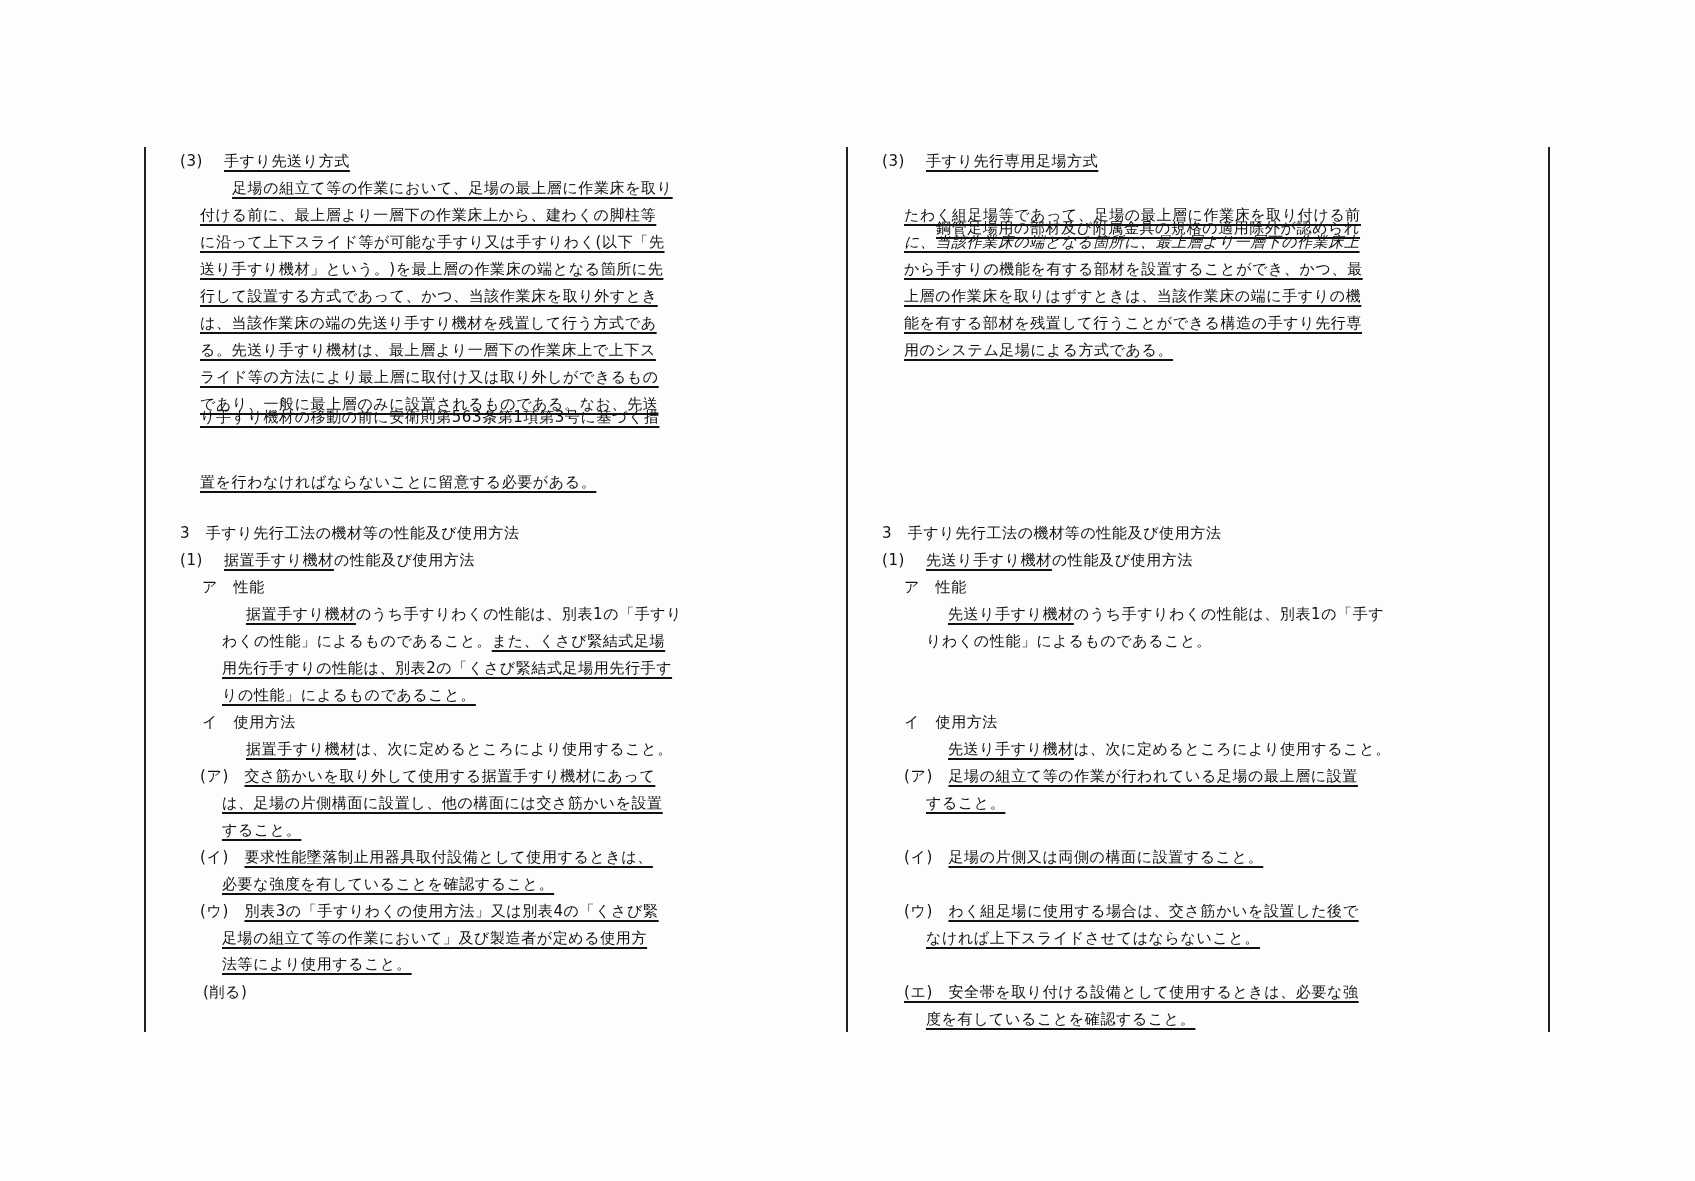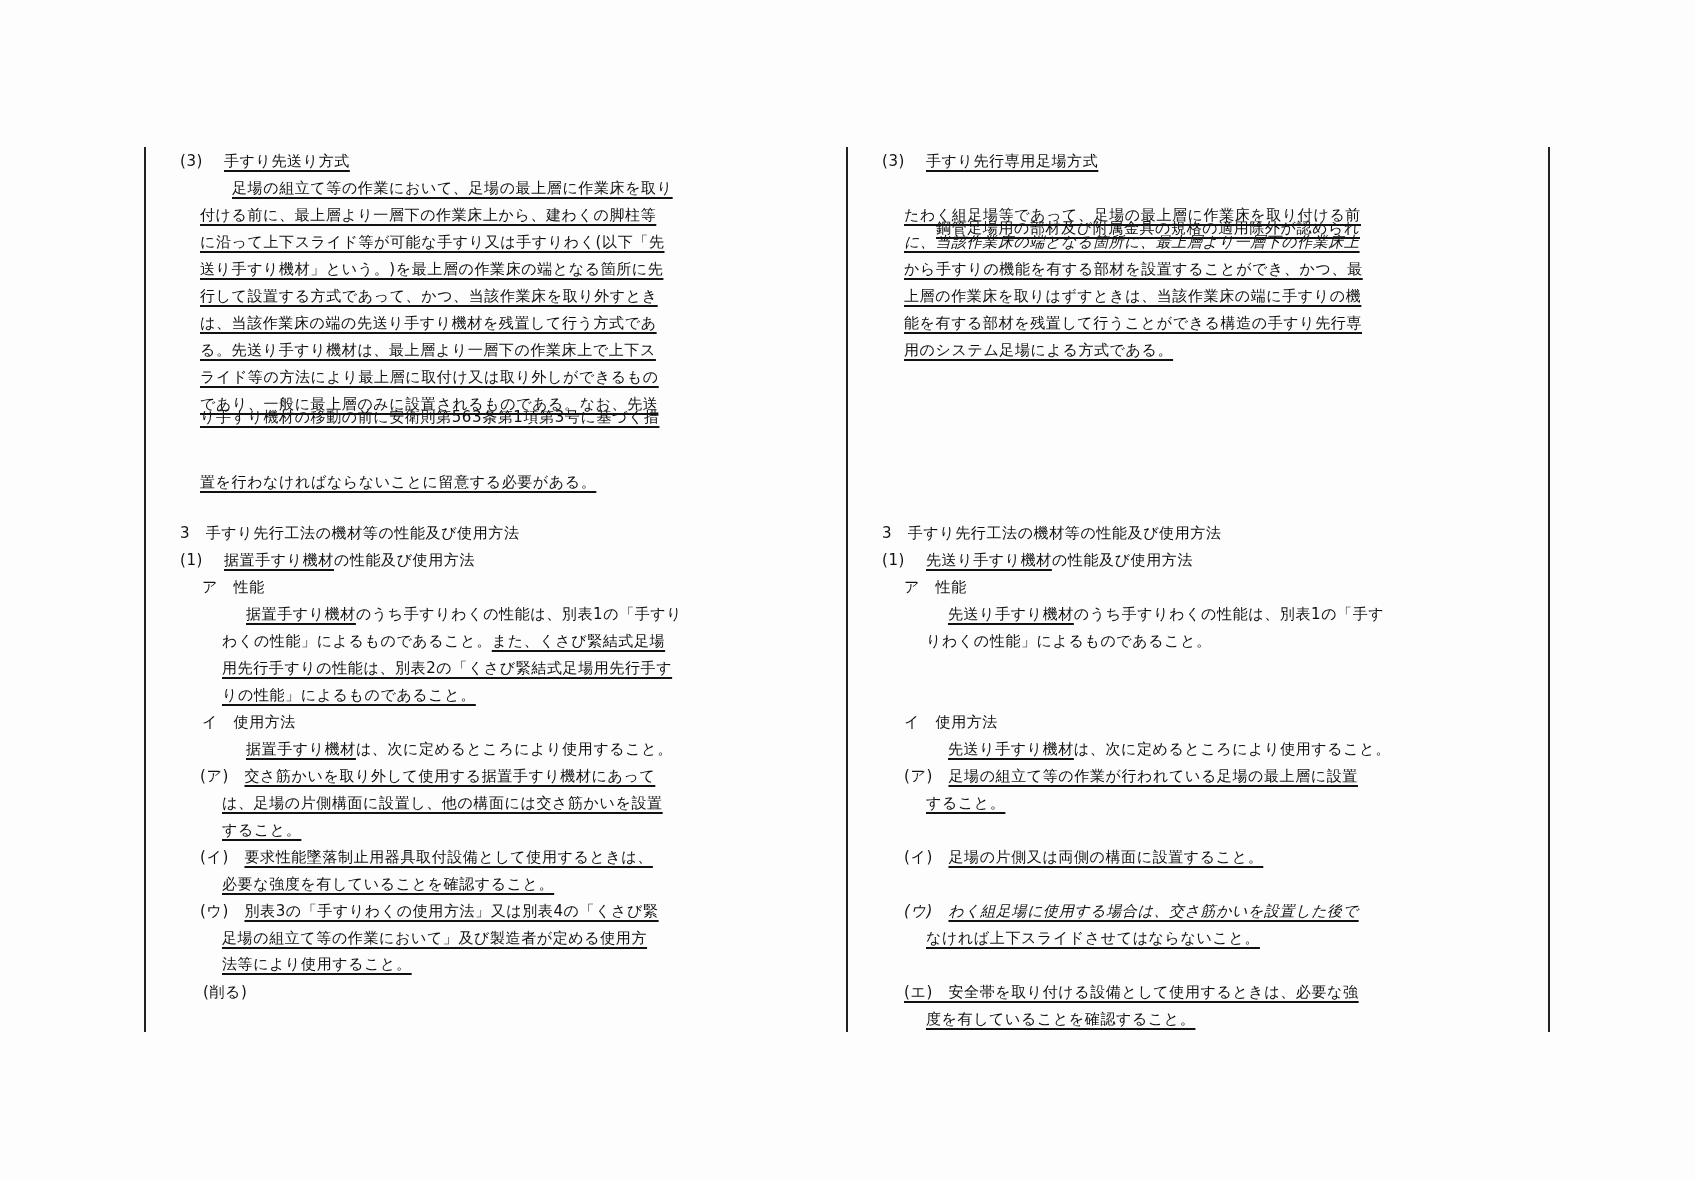--- a/index.html
+++ b/index.html
@@ -61,18 +61,18 @@
       <div class="ln" style="left: 882px; top: 520px;"><span>3　手すり先行工法の機材等の性能及び使用方法</span></div>
       <div class="ln" style="left: 882px; top: 547px;"><span>(1)　 </span><span class="u">先送り手すり機材</span><span>の性能及び使用方法</span></div>
       <div class="ln" style="left: 904px; top: 574px;"><span>ア　性能</span></div>
       <div class="ln" style="left: 948px; top: 601px;"><span class="u">先送り手すり機材</span><span>のうち手すりわくの性能は、別表1の「手す</span></div>
       <div class="ln" style="left: 926px; top: 628px;"><span>りわくの性能」によるものであること。</span></div>
       <div class="ln" style="left: 904px; top: 709px;"><span>イ　使用方法</span></div>
       <div class="ln" style="left: 948px; top: 736px;"><span class="u">先送り手すり機材</span><span>は、次に定めるところにより使用すること。</span></div>
       <div class="ln" style="left: 904px; top: 763px;"><span>(ア)　</span><span class="u">足場の組立て等の作業が行われている足場の最上層に設置</span></div>
       <div class="ln" style="left: 926px; top: 790px;"><span class="u">すること。</span></div>
       <div class="ln" style="left: 904px; top: 844px;"><span>(イ)　</span><span class="u">足場の片側又は両側の構面に設置すること。</span></div>
-      <div class="ln" style="left: 904px; top: 898px; font-style: italic;"><span>(ウ)　</span><span class="u">わく組足場に使用する場合は、交さ筋かいを設置した後で</span></div>
+      <div class="ln" style="left: 904px; top: 898px;"><span>(ウ)　</span><span class="u">わく組足場に使用する場合は、交さ筋かいを設置した後で</span></div>
       <div class="ln" style="left: 926px; top: 925px;"><span class="u">なければ上下スライドさせてはならないこと。</span></div>
       <div class="ln" style="left: 904px; top: 979px;"><span class="u">(エ)　安全帯を取り付ける設備として使用するときは、必要な強</span></div>
       <div class="ln" style="left: 926px; top: 1006px;"><span class="u">度を有していることを確認すること。</span></div>
     </div>
 </div>
 
 </body></html>

